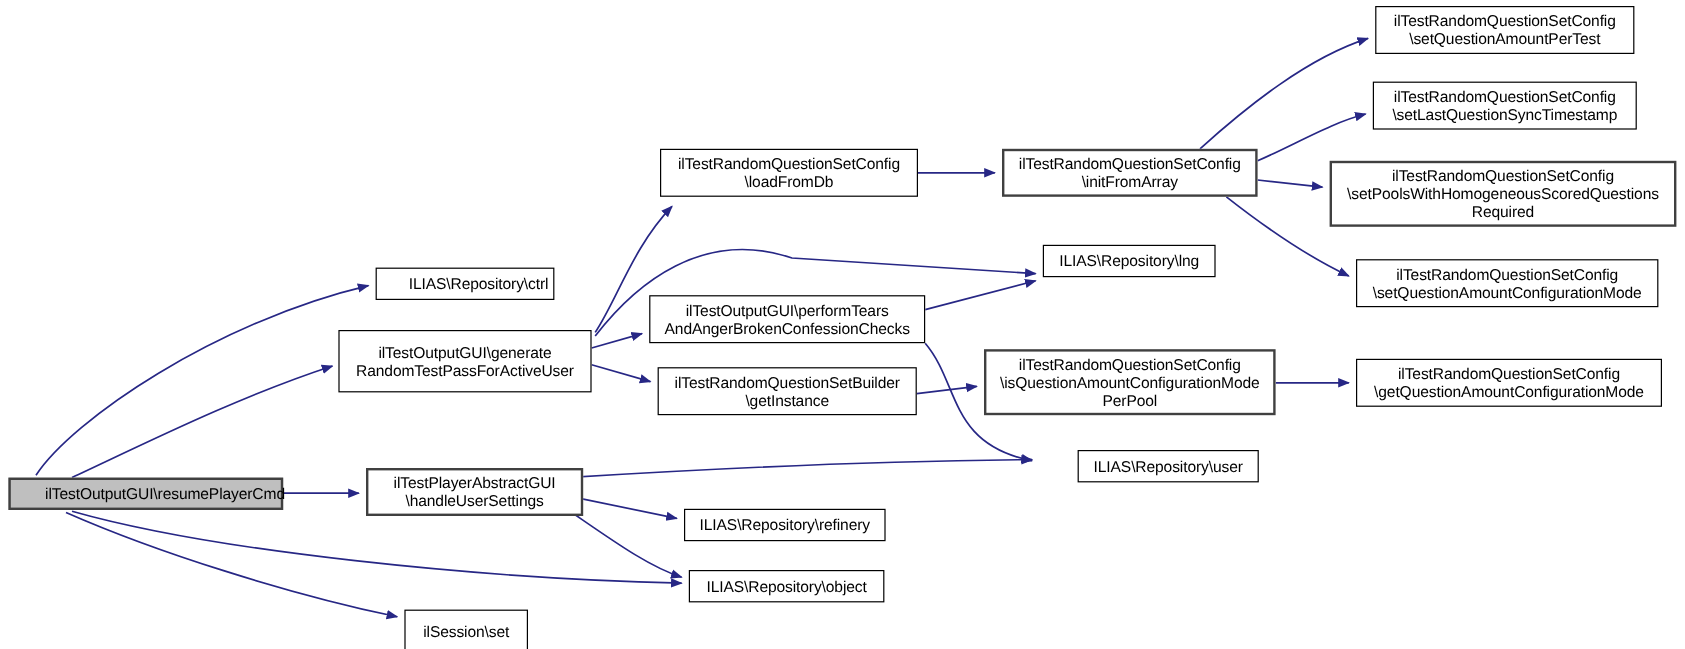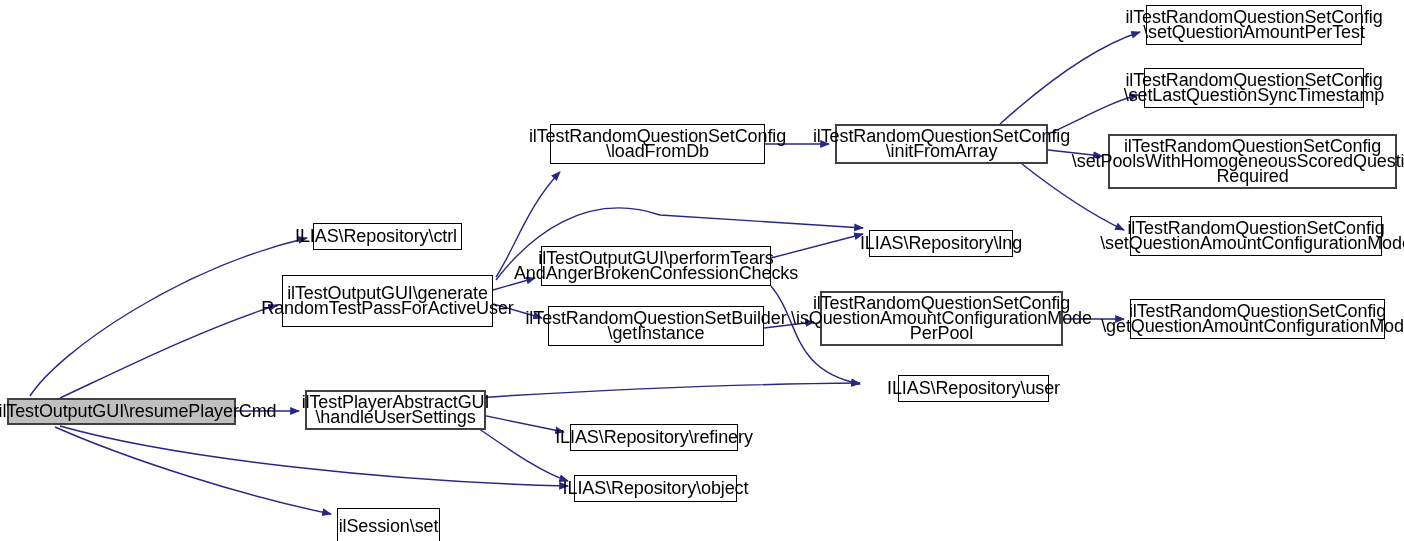--- a/index.html
+++ b/index.html
@@ -34,21 +34,21 @@
   .node {
     position: absolute;
     box-sizing: border-box;
     display: flex;
     align-items: center;
     justify-content: center;
     text-align: center;
     background: #ffffff;
     border: 1px solid #000000;
     color: #000000;
-    font-size: 18px;
+    font-size: 13px;
     line-height: 15px;
     letter-spacing: -0.1px;
     white-space: pre-line;
     padding: 0 4px;
     cursor: pointer;
   }
   .node.root {
     background: #bfbfbf;
     border: 2px solid #404040;
     padding-left: 36px;
@@ -104,21 +104,21 @@
       <div class="node" style="left: 550px; top: 124px; width: 215px; height: 40px;"><span class="node-label">ilTestRandomQuestionSetConfig
 \loadFromDb</span></div>
       <div class="node" style="left: 541px; top: 246px; width: 230px; height: 40px;"><span class="node-label">ilTestOutputGUI\performTears
 AndAngerBrokenConfessionChecks</span></div>
       <div class="node" style="left: 548px; top: 306px; width: 216px; height: 40px;"><span class="node-label">ilTestRandomQuestionSetBuilder
 \getInstance</span></div>
       <div class="node" style="left: 570px; top: 424px; width: 168px; height: 27px;"><span class="node-label">ILIAS\Repository\refinery</span></div>
       <div class="node" style="left: 574px; top: 475px; width: 163px; height: 27px;"><span class="node-label">ILIAS\Repository\object</span></div>
       <div class="node heavy" style="left: 835px; top: 124px; width: 213px; height: 40px;"><span class="node-label">ilTestRandomQuestionSetConfig
 \initFromArray</span></div>
-      <div class="node" style="left: 869px; top: 230px; width: 144px; height: 27px;"><span class="node-label">ILIAS\Repository\lng</span></div>
+      <div class="node" style="left: 869px; top: 204px; width: 144px; height: 27px;"><span class="node-label">ILIAS\Repository\lng</span></div>
       <div class="node heavy" style="left: 820px; top: 291px; width: 243px; height: 55px;"><span class="node-label">ilTestRandomQuestionSetConfig
 \isQuestionAmountConfigurationMode
 PerPool</span></div>
       <div class="node" style="left: 898px; top: 375px; width: 151px; height: 27px;"><span class="node-label">ILIAS\Repository\user</span></div>
       <div class="node" style="left: 1146px; top: 5px; width: 216px; height: 40px;"><span class="node-label">ilTestRandomQuestionSetConfig
 \setQuestionAmountPerTest</span></div>
       <div class="node" style="left: 1144px; top: 68px; width: 220px; height: 40px;"><span class="node-label">ilTestRandomQuestionSetConfig
 \setLastQuestionSyncTimestamp</span></div>
       <div class="node heavy" style="left: 1108px; top: 134px; width: 289px; height: 55px;"><span class="node-label">ilTestRandomQuestionSetConfig
 \setPoolsWithHomogeneousScoredQuestions

